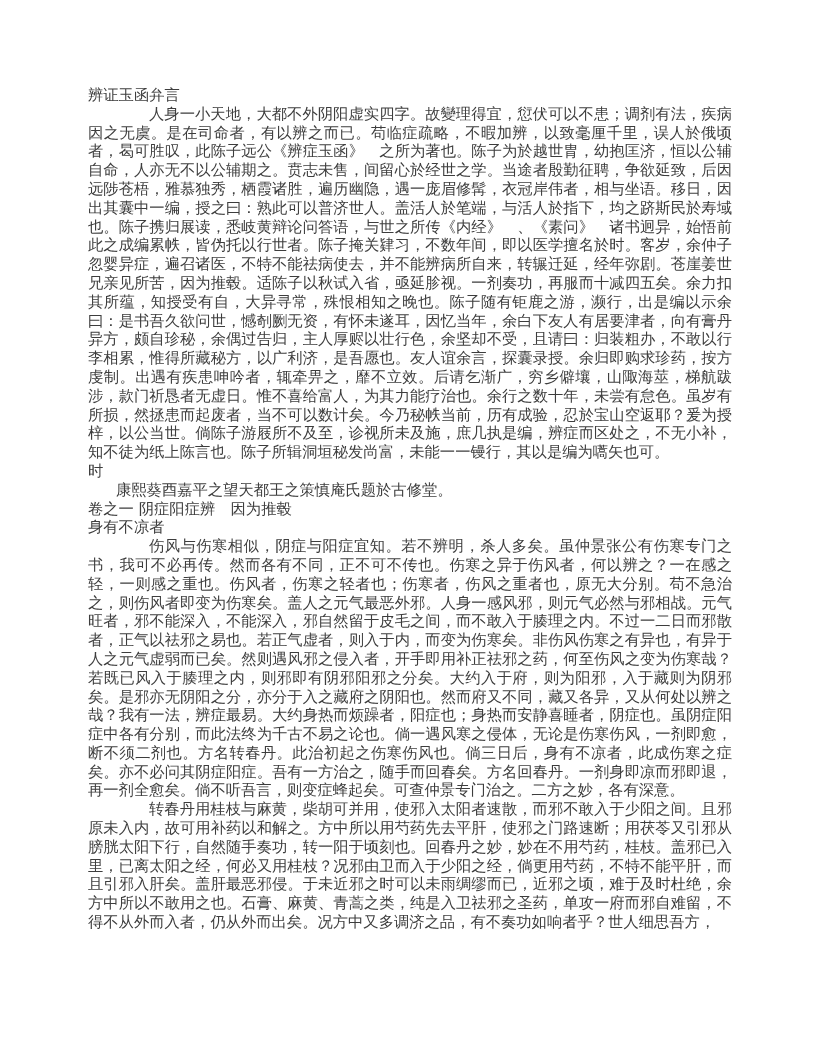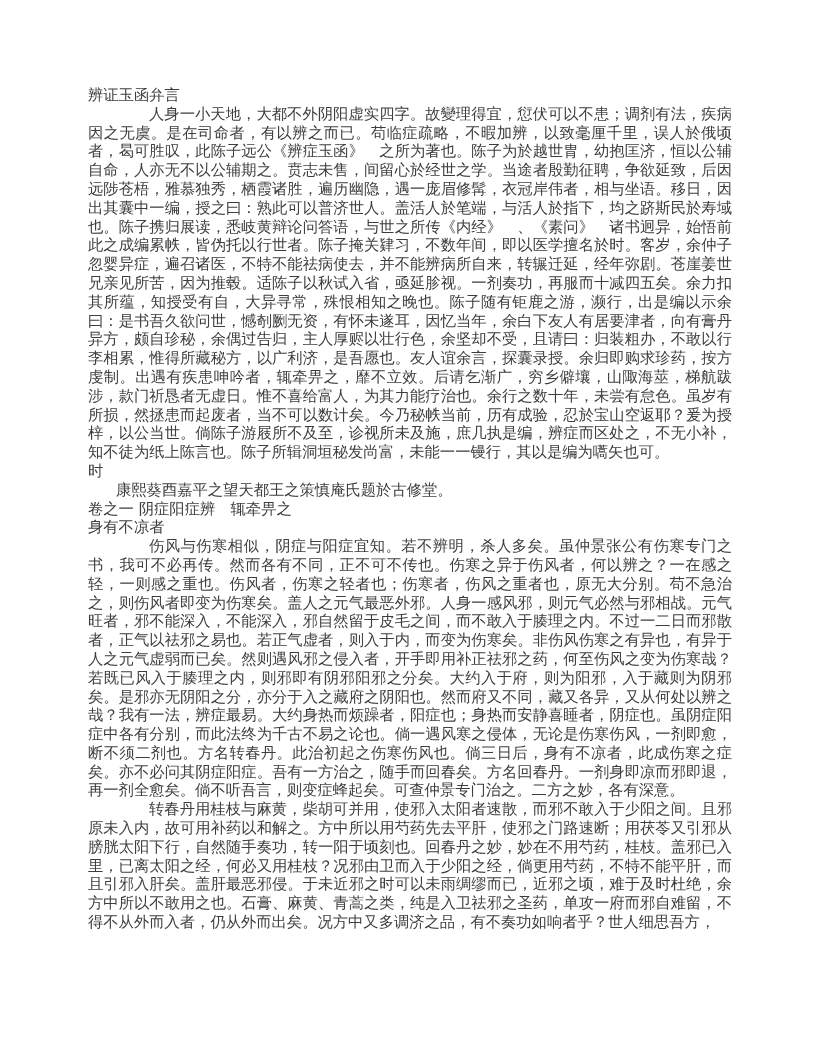--- a/index.html
+++ b/index.html
@@ -42,18 +42,18 @@
 </style>
 </head>
 <body>
 
 <div class="page">
   <div class="doc">
     <div>辨证玉函弁言</div>
     <div class="para-indent">人身一小天地，大都不外阴阳虚实四字。故變理得宜，愆伏可以不患；调剂有法，疾病因之无虞。是在司命者，有以辨之而已。苟临症疏略，不暇加辨，以致毫厘千里，误人於俄顷者，曷可胜叹，此陈子远公《辨症玉函》　之所为著也。陈子为於越世胄，幼抱匡济，恒以公辅自命，人亦无不以公辅期之。贲志未售，间留心於经世之学。当途者殷勤征聘，争欲延致，后因远陟苍梧，雅慕独秀，栖霞诸胜，遍历幽隐，遇一庞眉修髯，衣冠岸伟者，相与坐语。移日，因出其囊中一编，授之曰：熟此可以普济世人。盖活人於笔端，与活人於指下，均之跻斯民於寿域也。陈子携归展读，悉岐黄辩论问答语，与世之所传《内经》　、《素问》　诸书迥异，始悟前此之成编累帙，皆伪托以行世者。陈子掩关肄习，不数年间，即以医学擅名於时。客岁，余仲子忽婴异症，遍召诸医，不特不能祛病使去，并不能辨病所自来，转辗迁延，经年弥剧。苍崖姜世兄亲见所苦，因为推毂。适陈子以秋试入省，亟延胗视。一剂奏功，再服而十减四五矣。余力扣其所蕴，知授受有自，大异寻常，殊恨相知之晚也。陈子随有钜鹿之游，濒行，出是编以示余曰：是书吾久欲问世，憾剞劂无资，有怀未遂耳，因忆当年，余白下友人有居要津者，向有膏丹异方，颇自珍秘，余偶过告归，主人厚赆以壮行色，余坚却不受，且请曰：归装粗办，不敢以行李相累，惟得所藏秘方，以广利济，是吾愿也。友人谊余言，探囊录授。余归即购求珍药，按方虔制。出遇有疾患呻吟者，辄牵畀之，靡不立效。后请乞渐广，穷乡僻壤，山陬海莁，梯航跋涉，款门祈恳者无虚日。惟不喜给富人，为其力能疗治也。余行之数十年，未尝有怠色。虽岁有所损，然拯患而起废者，当不可以数计矣。今乃秘帙当前，历有成验，忍於宝山空返耶？爰为授梓，以公当世。倘陈子游屐所不及至，诊视所未及施，庶几执是编，辨症而区处之，不无小补，知不徒为纸上陈言也。陈子所辑洞垣秘发尚富，未能一一镘行，其以是编为嚆矢也可。</div>
     <div>时</div>
     <div class="colophon-indent">康熙葵酉嘉平之望天都王之策慎庵氏题於古修堂。</div>
-    <div>卷之一 阴症阳症辨　辄牵畀之</div>
+    <div>卷之一 阴症阳症辨　因为推毂</div>
     <div>身有不凉者</div>
     <div class="para-indent">伤风与伤寒相似，阴症与阳症宜知。若不辨明，杀人多矣。虽仲景张公有伤寒专门之书，我可不必再传。然而各有不同，正不可不传也。伤寒之异于伤风者，何以辨之？一在感之轻，一则感之重也。伤风者，伤寒之轻者也；伤寒者，伤风之重者也，原无大分别。苟不急治之，则伤风者即变为伤寒矣。盖人之元气最恶外邪。人身一感风邪，则元气必然与邪相战。元气旺者，邪不能深入，不能深入，邪自然留于皮毛之间，而不敢入于腠理之内。不过一二日而邪散者，正气以祛邪之易也。若正气虚者，则入于内，而变为伤寒矣。非伤风伤寒之有异也，有异于人之元气虚弱而已矣。然则遇风邪之侵入者，开手即用补正祛邪之药，何至伤风之变为伤寒哉？若既已风入于腠理之内，则邪即有阴邪阳邪之分矣。大约入于府，则为阳邪，入于藏则为阴邪矣。是邪亦无阴阳之分，亦分于入之藏府之阴阳也。然而府又不同，藏又各异，又从何处以辨之哉？我有一法，辨症最易。大约身热而烦躁者，阳症也；身热而安静喜睡者，阴症也。虽阴症阳症中各有分别，而此法终为千古不易之论也。倘一遇风寒之侵体，无论是伤寒伤风，一剂即愈，断不须二剂也。方名转春丹。此治初起之伤寒伤风也。倘三日后，身有不凉者，此成伤寒之症矣。亦不必问其阴症阳症。吾有一方治之，随手而回春矣。方名回春丹。一剂身即凉而邪即退，再一剂全愈矣。倘不听吾言，则变症蜂起矣。可查仲景专门治之。二方之妙，各有深意。</div>
     <div class="para-indent">转春丹用桂枝与麻黄，柴胡可并用，使邪入太阳者速散，而邪不敢入于少阳之间。且邪原未入内，故可用补药以和解之。方中所以用芍药先去平肝，使邪之门路速断；用茯苓又引邪从膀胱太阳下行，自然随手奏功，转一阳于顷刻也。回春丹之妙，妙在不用芍药，桂枝。盖邪已入里，已离太阳之经，何必又用桂枝？况邪由卫而入于少阳之经，倘更用芍药，不特不能平肝，而且引邪入肝矣。盖肝最恶邪侵。于未近邪之时可以未雨绸缪而已，近邪之顷，难于及时杜绝，余方中所以不敢用之也。石膏、麻黄、青蒿之类，纯是入卫祛邪之圣药，单攻一府而邪自难留，不得不从外而入者，仍从外而出矣。况方中又多调济之品，有不奏功如响者乎？世人细思吾方，</div>
   </div>
 </div>
 
 </body></html>

